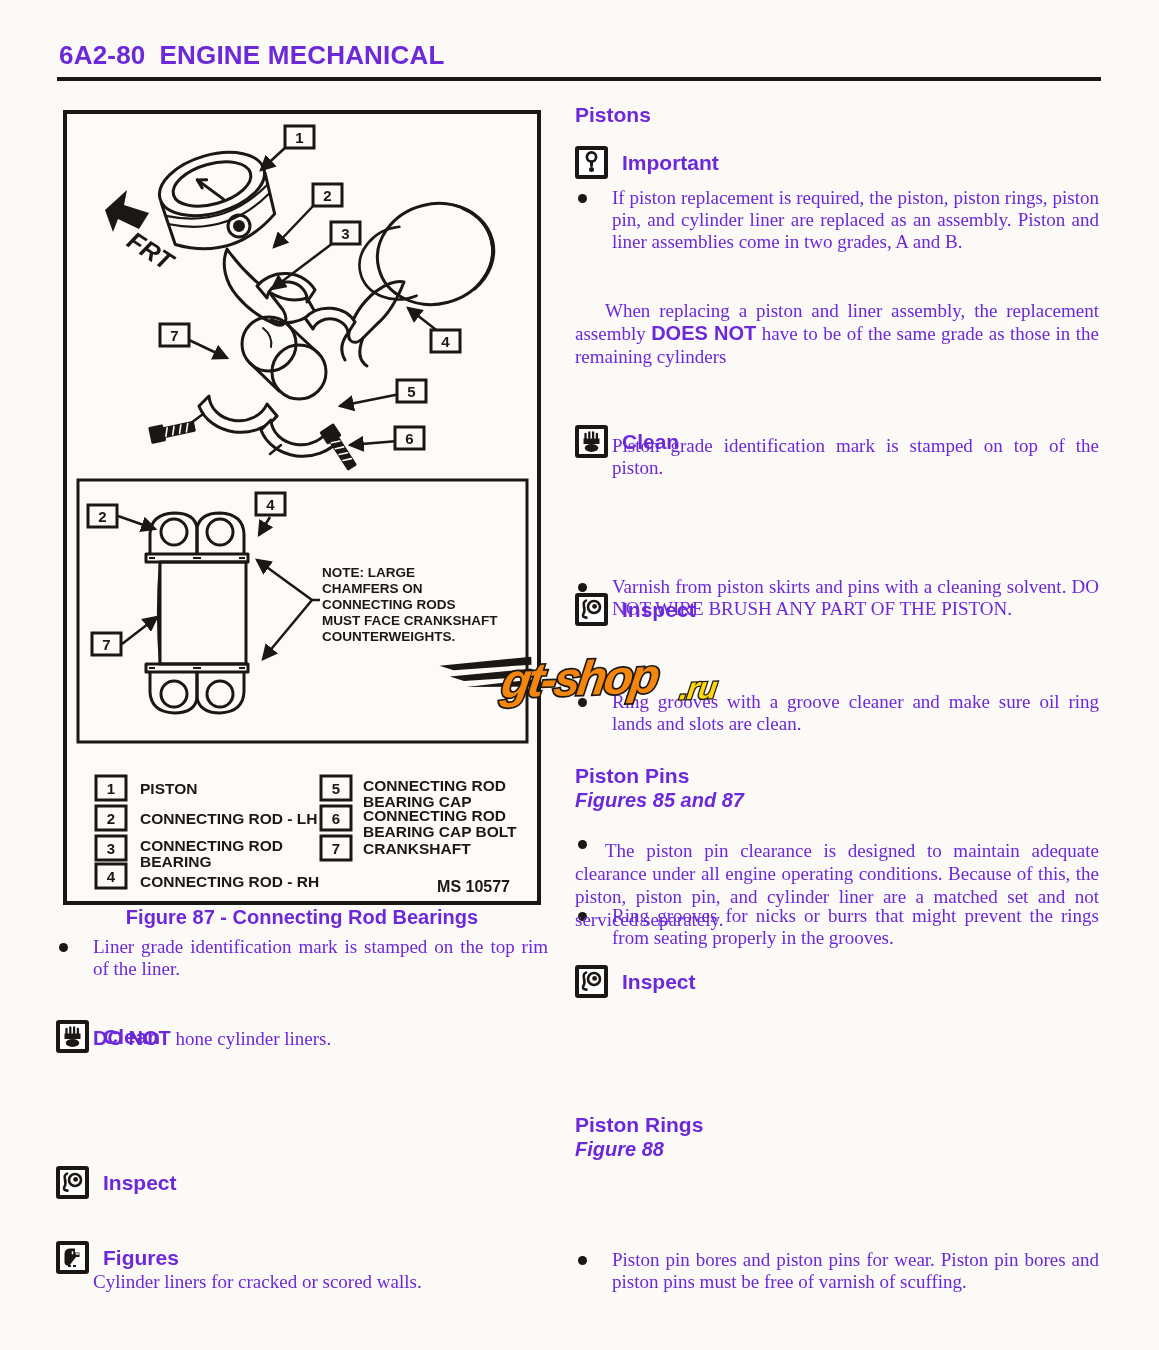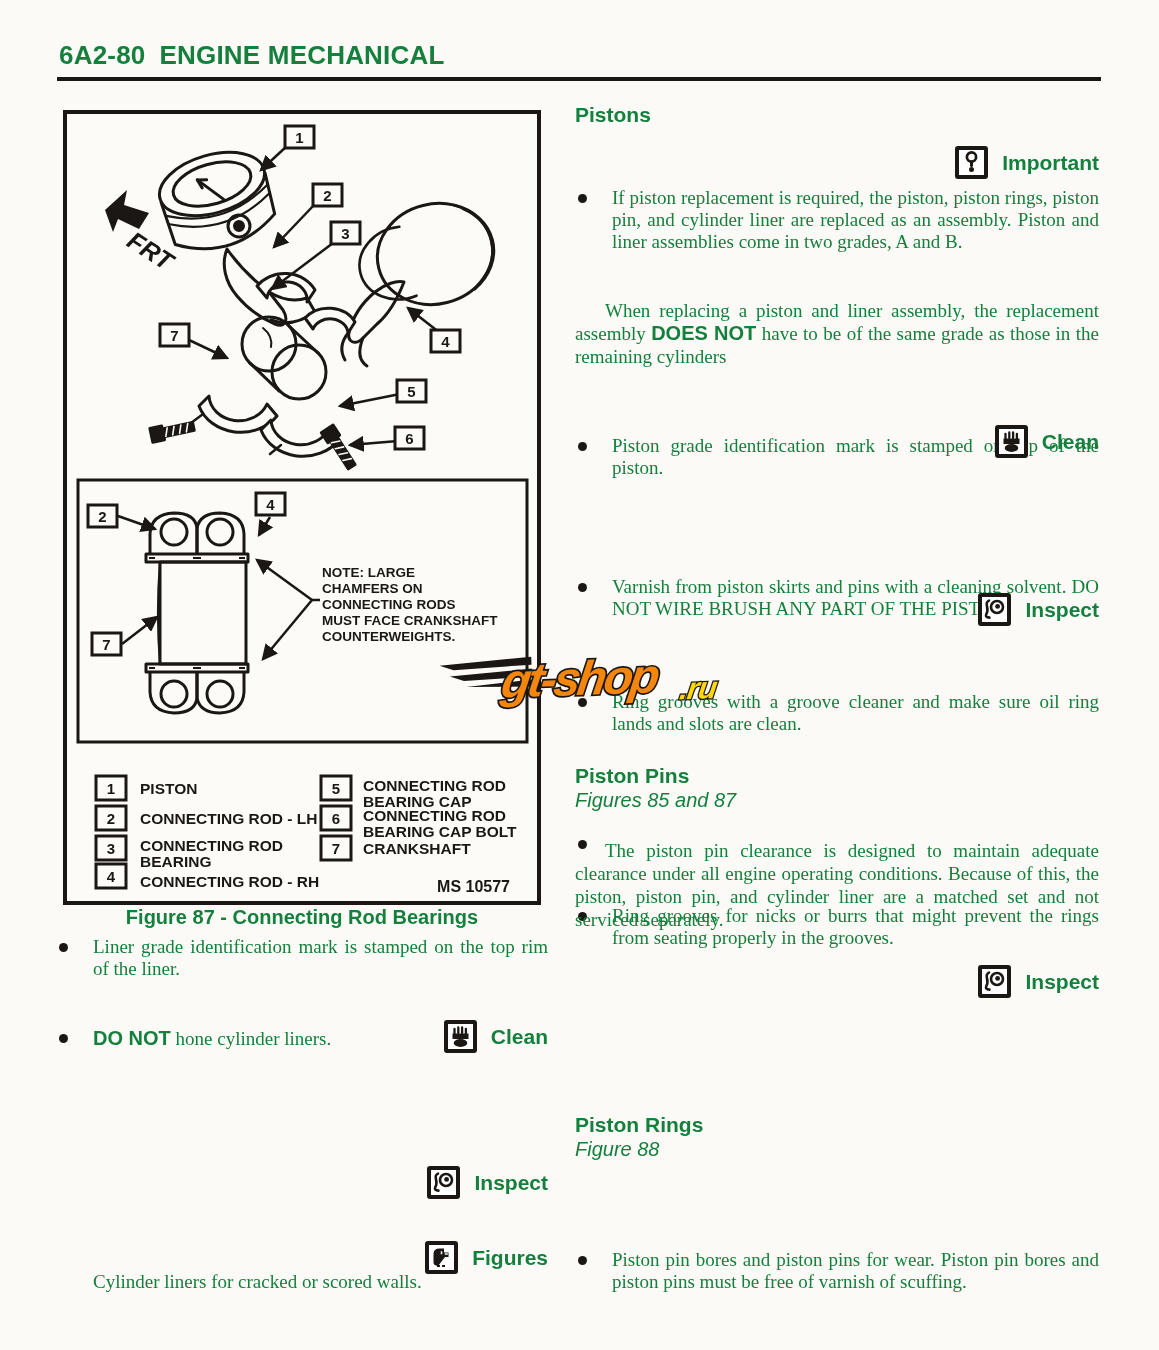--- a/index.html
+++ b/index.html
@@ -1,38 +1,38 @@
 <!DOCTYPE html>
 <html><head>
 <meta charset="utf-8">
 <style>
   html,body{margin:0;padding:0;background:#d8d8d4;}
   .page{position:relative;width:1159px;height:1350px;background:#fbfaf7;overflow:hidden;
-        font-family:"Liberation Serif",serif;color:#15803d;}
+        font-family:"Liberation Serif",serif;color:#6d28d9;}
   .header-title{position:absolute;left:59px;top:40px;font-family:"Liberation Sans",sans-serif;
         font-weight:bold;font-size:26px;letter-spacing:.2px;white-space:nowrap;}
   .header-title .gap{display:inline-block;width:14px;}
   .header-rule{position:absolute;left:57px;top:77px;width:1044px;height:4px;background:#1a1714;}
   .figure-box{position:absolute;left:63px;top:110px;width:478px;height:795px;
         border:4px solid #1a1714;box-sizing:border-box;background:#fcfbf8;}
   .figure-caption{position:absolute;left:63px;top:906px;width:478px;text-align:center;
         font-family:"Liberation Sans",sans-serif;font-weight:bold;font-size:20px;}
   .col{position:absolute;}
   .left-col{left:56px;top:936px;width:492px;}
   .right-col{left:575px;top:102px;width:524px;}
   .abs{position:absolute;left:0;right:0;}
   .bul{padding-left:37px;position:relative;text-align:justify;font-size:19px;line-height:22px;}
   .bul .dot{position:absolute;left:3px;top:7px;width:9px;height:9px;border-radius:50%;background:#1a1714;}
   .para{text-indent:30px;text-align:justify;font-size:19px;line-height:23px;}
-  .sec-head{display:flex;align-items:center;gap:14px;justify-content:flex-end;}
+  .sec-head{display:flex;align-items:center;gap:14px;}
   .icon-box{width:33px;height:33px;border:4px solid #1a1714;border-radius:3px;box-sizing:border-box;
         background:#fff;flex:0 0 auto;display:flex;align-items:center;justify-content:center;}
   .sec-lbl{font-family:"Liberation Sans",sans-serif;font-weight:bold;font-size:21px;}
   .h-title{font-family:"Liberation Sans",sans-serif;font-weight:bold;font-size:21px;line-height:25px;}
-  .h-sub{font-family:"Liberation Sans",sans-serif;font-weight:normal;font-style:italic;font-size:20px;line-height:25px;}
+  .h-sub{font-family:"Liberation Sans",sans-serif;font-weight:bold;font-style:italic;font-size:20px;line-height:25px;}
   .b{font-family:"Liberation Sans",sans-serif;font-weight:bold;font-size:20px;}
   .watermark{position:absolute;left:438px;top:632px;width:338px;height:92px;z-index:60;transform:rotate(-2deg);}
   svg text{font-family:"Liberation Sans",sans-serif;}
 </style>
 </head>
 <body>
 
 <div class="page">
 
   <div class="header-title">

